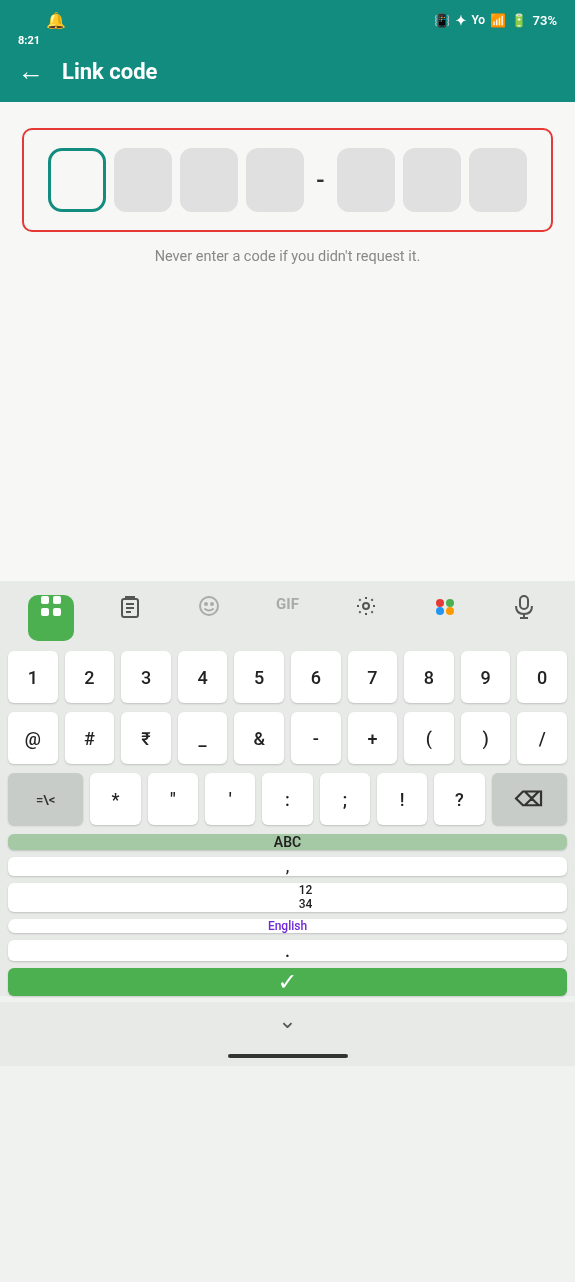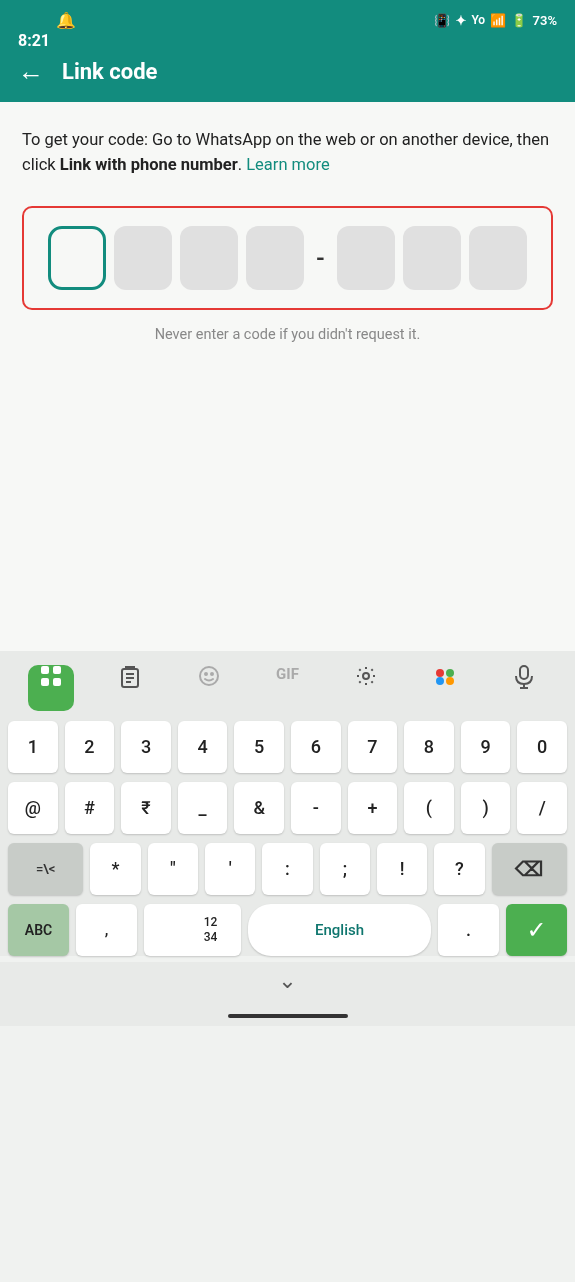--- a/index.html
+++ b/index.html
@@ -19,21 +19,21 @@
       display: flex;
       align-items: center;
       justify-content: space-between;
       padding: 0 18px;
       color: white;
       font-size: 14px;
       font-weight: 600;
     }
     .status-left { display: flex; align-items: center; gap: 6px; }
     .status-right { display: flex; align-items: center; gap: 5px; font-size: 13px; }
-    .status-time { font-size: 16px; font-weight: 700; margin-top: 40px; }
+    .status-time { font-size: 11px; font-weight: 700; margin-top: 40px; }
 
     
     .top-bar {
       background: #128C7E;
       height: 62px;
       display: flex;
       align-items: center;
       padding: 0 18px;
       gap: 18px;
     }
@@ -95,21 +95,21 @@
       font-size: 24px;
       color: #333;
       font-weight: 600;
       margin: 0 4px;
     }
 
     .warning-text {
       text-align: center;
       color: #888;
       font-size: 14.5px;
-      margin-bottom: 0;
+      margin-bottom: 8px;
     }
 
     
     .spacer {
       background: #f7f8f6;
       height: 290px;
     }
 
     
     .keyboard {
@@ -185,22 +185,22 @@
       background: #4CAF50;
       color: white;
       font-size: 24px;
     }
     .key.backspace {
       background: #c8ccc8;
       font-size: 20px;
     }
     .key.space {
       background: white;
-      font-size: 15px;
-      color: #0f766e;
+      font-size: 12px;
+      color: #6d28d9;
       flex: 3;
       border-radius: 23px;
     }
     .key.wide {
       flex: 1.5;
     }
 
     
     .nav-bar {
       background: #e8eae8;
@@ -248,23 +248,20 @@
     <span>73%</span>
   </div>
 </div>
 
 <div class="top-bar">
   <span class="back-arrow">←</span>
   <span class="top-title">Link code</span>
 </div>
 
 <div class="content">
-  <p class="description">
-    <span>To get your code: Go to WhatsApp on the web or on another device, then click </span><span class="bold">Link with phone number</span><span>. </span><a class="link">Learn more</a>
-  </p>
 
   <div class="code-box-wrapper">
     <div class="code-digits">
       <div class="digit-box active"></div>
       <div class="digit-box"></div>
       <div class="digit-box"></div>
       <div class="digit-box"></div>
       <span class="dash">-</span>
       <div class="digit-box"></div>
       <div class="digit-box"></div>
@@ -363,21 +360,21 @@
     <div class="key">*</div>
     <div class="key">"</div>
     <div class="key">'</div>
     <div class="key">:</div>
     <div class="key">;</div>
     <div class="key">!</div>
     <div class="key">?</div>
     <div class="key backspace special wide">⌫</div>
   </div>
 
-  <div class="key-row" style="margin-bottom:6px;">
+  <div class="key-row" style="margin-bottom:6px;flex-direction:column;">
     <div class="key green-special" style="font-size:14px;">ABC</div>
     <div class="key" style="font-size:16px;">,</div>
     <div class="key" style="font-size:12px; line-height:1.2;padding-left:36px;">12<br>34</div>
     <div class="key space">English</div>
     <div class="key">.</div>
     <div class="key green-action">✓</div>
   </div>
 
 </div>
 

